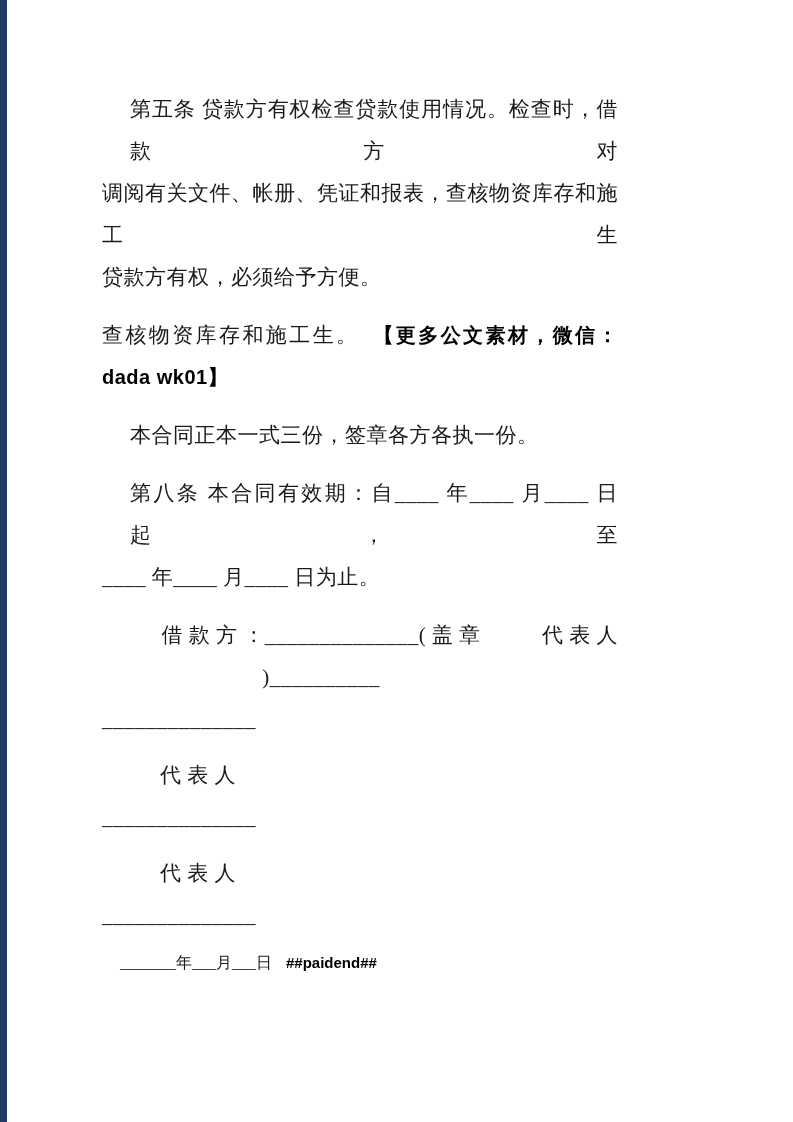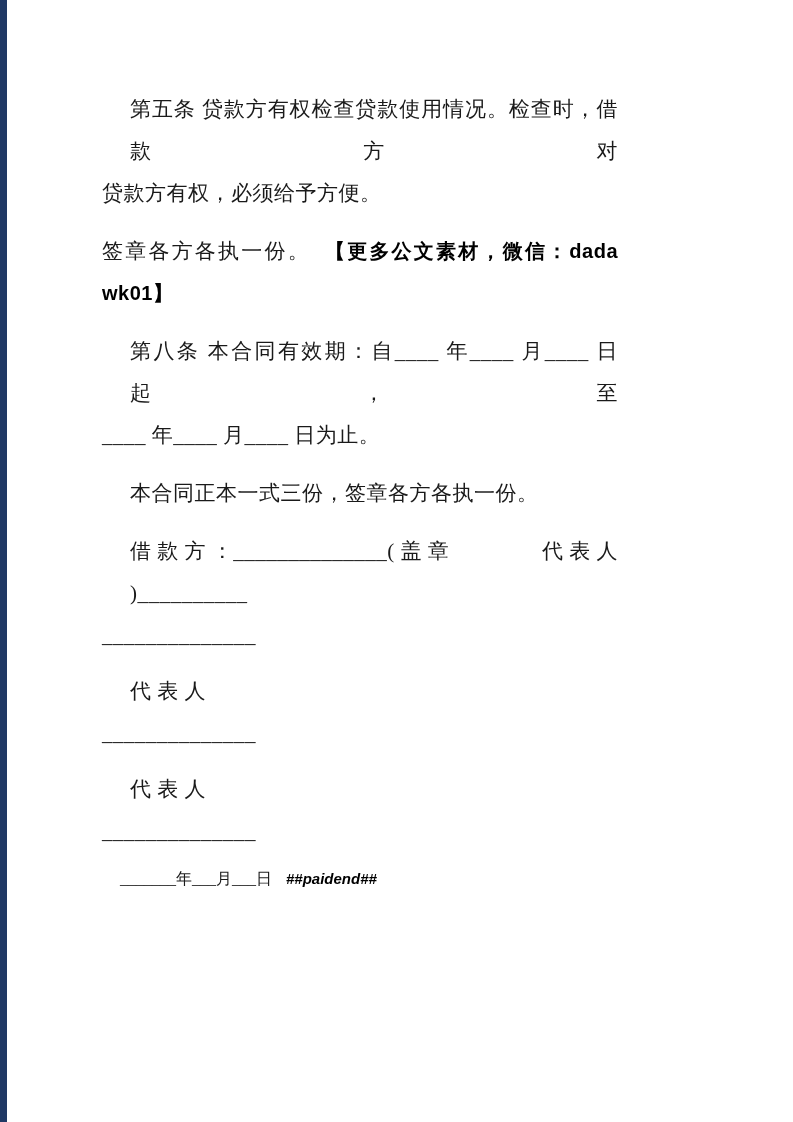--- a/index.html
+++ b/index.html
@@ -52,68 +52,70 @@
   .sig {
     font-size: 21px;
     line-height: 42px;
     margin: 0 0 14px 0;
     letter-spacing: 0.5px;
   }
   .sig-line1 {
     display: flex;
     justify-content: space-between;
     padding-left: 28px;
+    text-align: center;
   }
   .sig-rep {
     white-space: nowrap;
+    margin-left: 30px;
   }
   .footer-line {
     margin-top: 14px;
     padding-left: 18px;
     font-size: 16px;
     line-height: 26px;
   }
   .watermark {
     font-weight: bold;
     font-family: "Liberation Sans", "DejaVu Sans", sans-serif;
     font-size: 15px;
     margin-left: 10px;
     color: #000000;
-    font-style: italic;
   }
 </style>
 </head>
 <body>
 
 <div class="page" style="background: rgb(255, 255, 255); color: rgb(26, 26, 26);">
   <div class="edge-bar" style="background: rgb(31, 56, 100);"></div>
 
   <div class="content">
 
     <div class="para">
       <div class="line fill indent">第五条 贷款方有权检查贷款使用情况。检查时，借款方对</div>
+      <div class="line fill">调阅有关文件、帐册、凭证和报表，查核物资库存和施工生</div>
       <div class="line">贷款方有权，必须给予方便。</div>
     </div>
 
     <div class="para">
     </div>
 
     <div class="para">
       <div class="line">
-        <span>签章各方各执一份。</span><span class="promo">【更多公文素材，微信：dada wk01】</span>
+        <span>查核物资库存和施工生。</span><span class="promo">【更多公文素材，微信：dada wk01】</span>
       </div>
+    </div>
+
+    <div class="para">
+      <div class="line indent">本合同正本一式三份，签章各方各执一份。</div>
     </div>
 
     <div class="para">
       <div class="line fill indent">第八条 本合同有效期：自____ 年____ 月____ 日起，至</div>
       <div class="line">____ 年____ 月____ 日为止。</div>
-    </div>
-
-    <div class="para">
-      <div class="line indent">本合同正本一式三份，签章各方各执一份。</div>
     </div>
 
     <div class="sig">
       <div class="sig-line1">
         <span class="sig-left">
           <span>借 款 方 ：</span><span>______________</span><span>( 盖 章 )</span><span>__________</span>
         </span>
         <span class="sig-rep">代 表 人</span>
       </div>
       <div class="sig-line2">______________</div>

